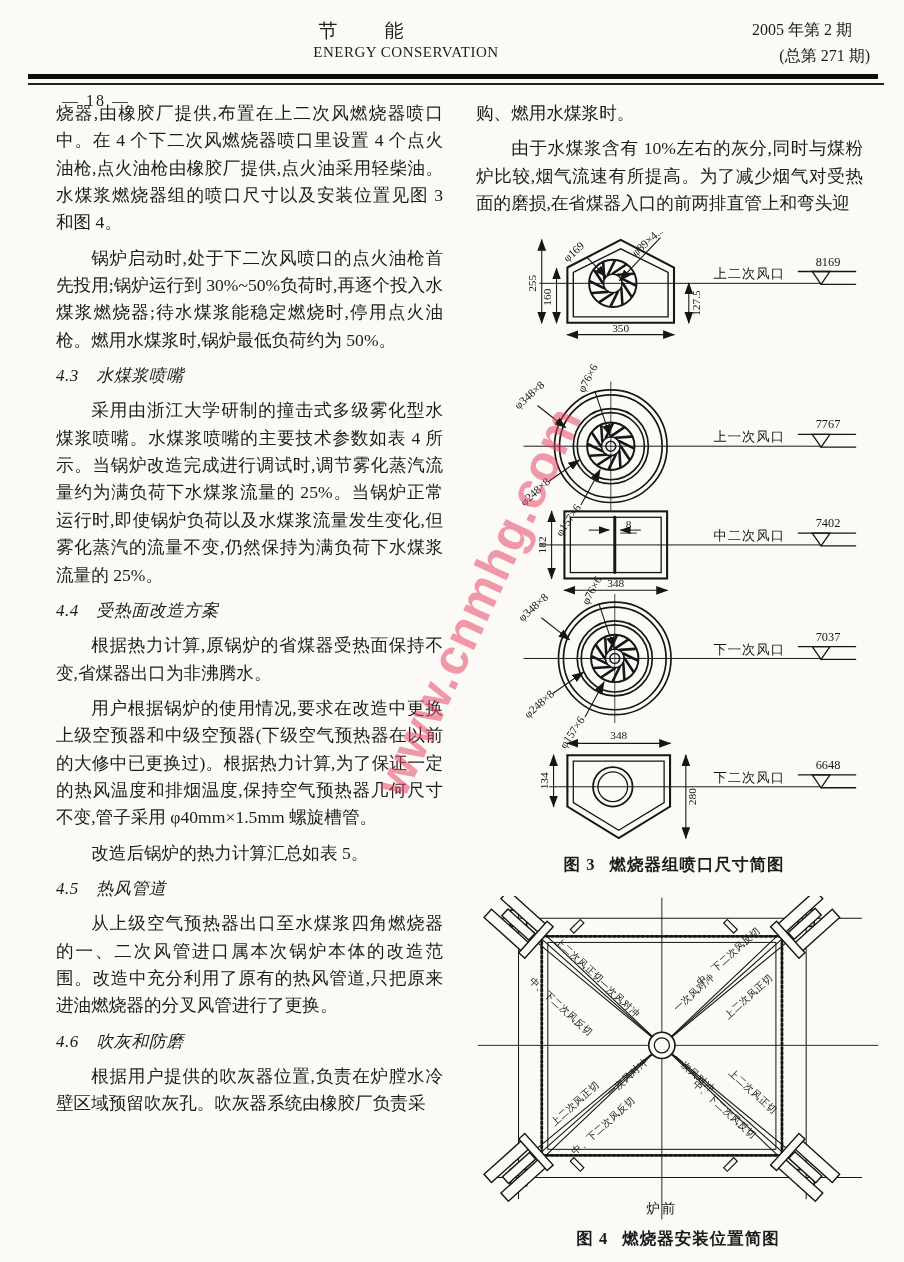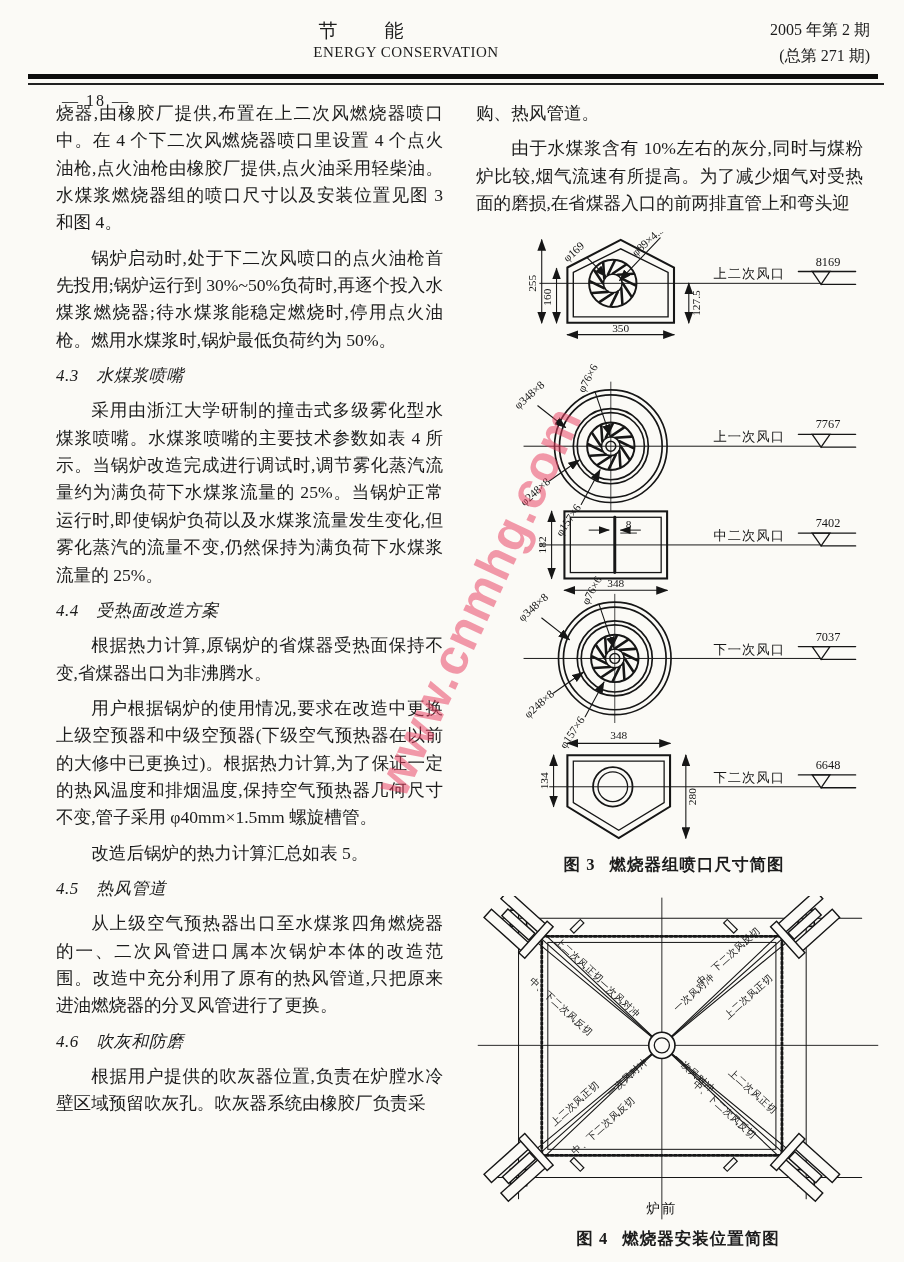--- a/index.html
+++ b/index.html
@@ -3,21 +3,21 @@
 <meta charset="utf-8">
 <style>
   html,body{margin:0;padding:0;}
   body{width:904px;height:1262px;position:relative;overflow:hidden;
        background:#fbfaf6;font-family:"Liberation Serif","DejaVu Serif",serif;color:#1c1c1c;}
   .abs{position:absolute;}
   
   .pageno{left:62px;top:56px;font-size:16px;letter-spacing:2px;margin-top:36px;}
   .jtitle{left:0;top:18px;width:736px;text-align:center;font-size:19px;letter-spacing:14px;}
   .jtitle-en{left:0;top:44px;width:812px;text-align:center;font-size:15px;letter-spacing:.5px;}
-  .issue1{left:600px;top:20px;width:270px;text-align:right;font-size:16px;}
+  .issue1{left:582px;top:20px;width:270px;text-align:right;font-size:16px;}
   .issue2{left:600px;top:46px;width:270px;text-align:right;font-size:16px;}
   .rule-thick{left:28px;top:74px;width:850px;height:5px;background:#0d0d0d;}
   .rule-thin{left:28px;top:83px;width:856px;height:2px;background:#222;}
   
   .col{width:403px;font-size:17.6px;line-height:27.35px;text-align:justify;}
   .col p{margin:8px;}
   .col p.ind{text-indent:2em;}
   .col p.head{font-style:italic;font-size:17px;letter-spacing:.5px;}
   .col-left{left:48px;top:92px;}
   .col-right{left:468px;top:92px;}
@@ -59,21 +59,21 @@
   <p class="ind">根据热力计算,原锅炉的省煤器受热面保持不变,省煤器出口为非沸腾水。</p>
   <p class="ind">用户根据锅炉的使用情况,要求在改造中更换上级空预器和中级空预器(下级空气预热器在以前的大修中已更换过)。根据热力计算,为了保证一定的热风温度和排烟温度,保持空气预热器几何尺寸不变,管子采用 φ40mm×1.5mm 螺旋槽管。</p>
   <p class="ind">改造后锅炉的热力计算汇总如表 5。</p>
   <p class="head">4.5　热风管道</p>
   <p class="ind">从上级空气预热器出口至水煤浆四角燃烧器的一、二次风管进口属本次锅炉本体的改造范围。改造中充分利用了原有的热风管道,只把原来进油燃烧器的分叉风管进行了更换。</p>
   <p class="head">4.6　吹灰和防磨</p>
   <p class="ind">根据用户提供的吹灰器位置,负责在炉膛水冷壁区域预留吹灰孔。吹灰器系统由橡胶厂负责采</p>
 </div>
 
 <div class="abs col col-right">
-  <p>购、热风管道。</p>
+  <p>购、燃用水煤浆时。</p>
   <p class="ind">由于水煤浆含有 10%左右的灰分,同时与煤粉炉比较,烟气流速有所提高。为了减少烟气对受热面的磨损,在省煤器入口的前两排直管上和弯头迎</p>
 </div>
 
 <div class="abs fig" style="top:232px;">
 <svg width="396" height="614" viewBox="0 0 392 622" stroke-linecap="round">
   <defs>
     <marker id="aE" markerWidth="11" markerHeight="8" refX="10" refY="4" orient="auto">
           <path d="M0,0 L11,4 L0,8 Z" fill="#161616"></path>
         </marker>
     <marker id="aS" markerWidth="11" markerHeight="8" refX="1" refY="4" orient="auto">

